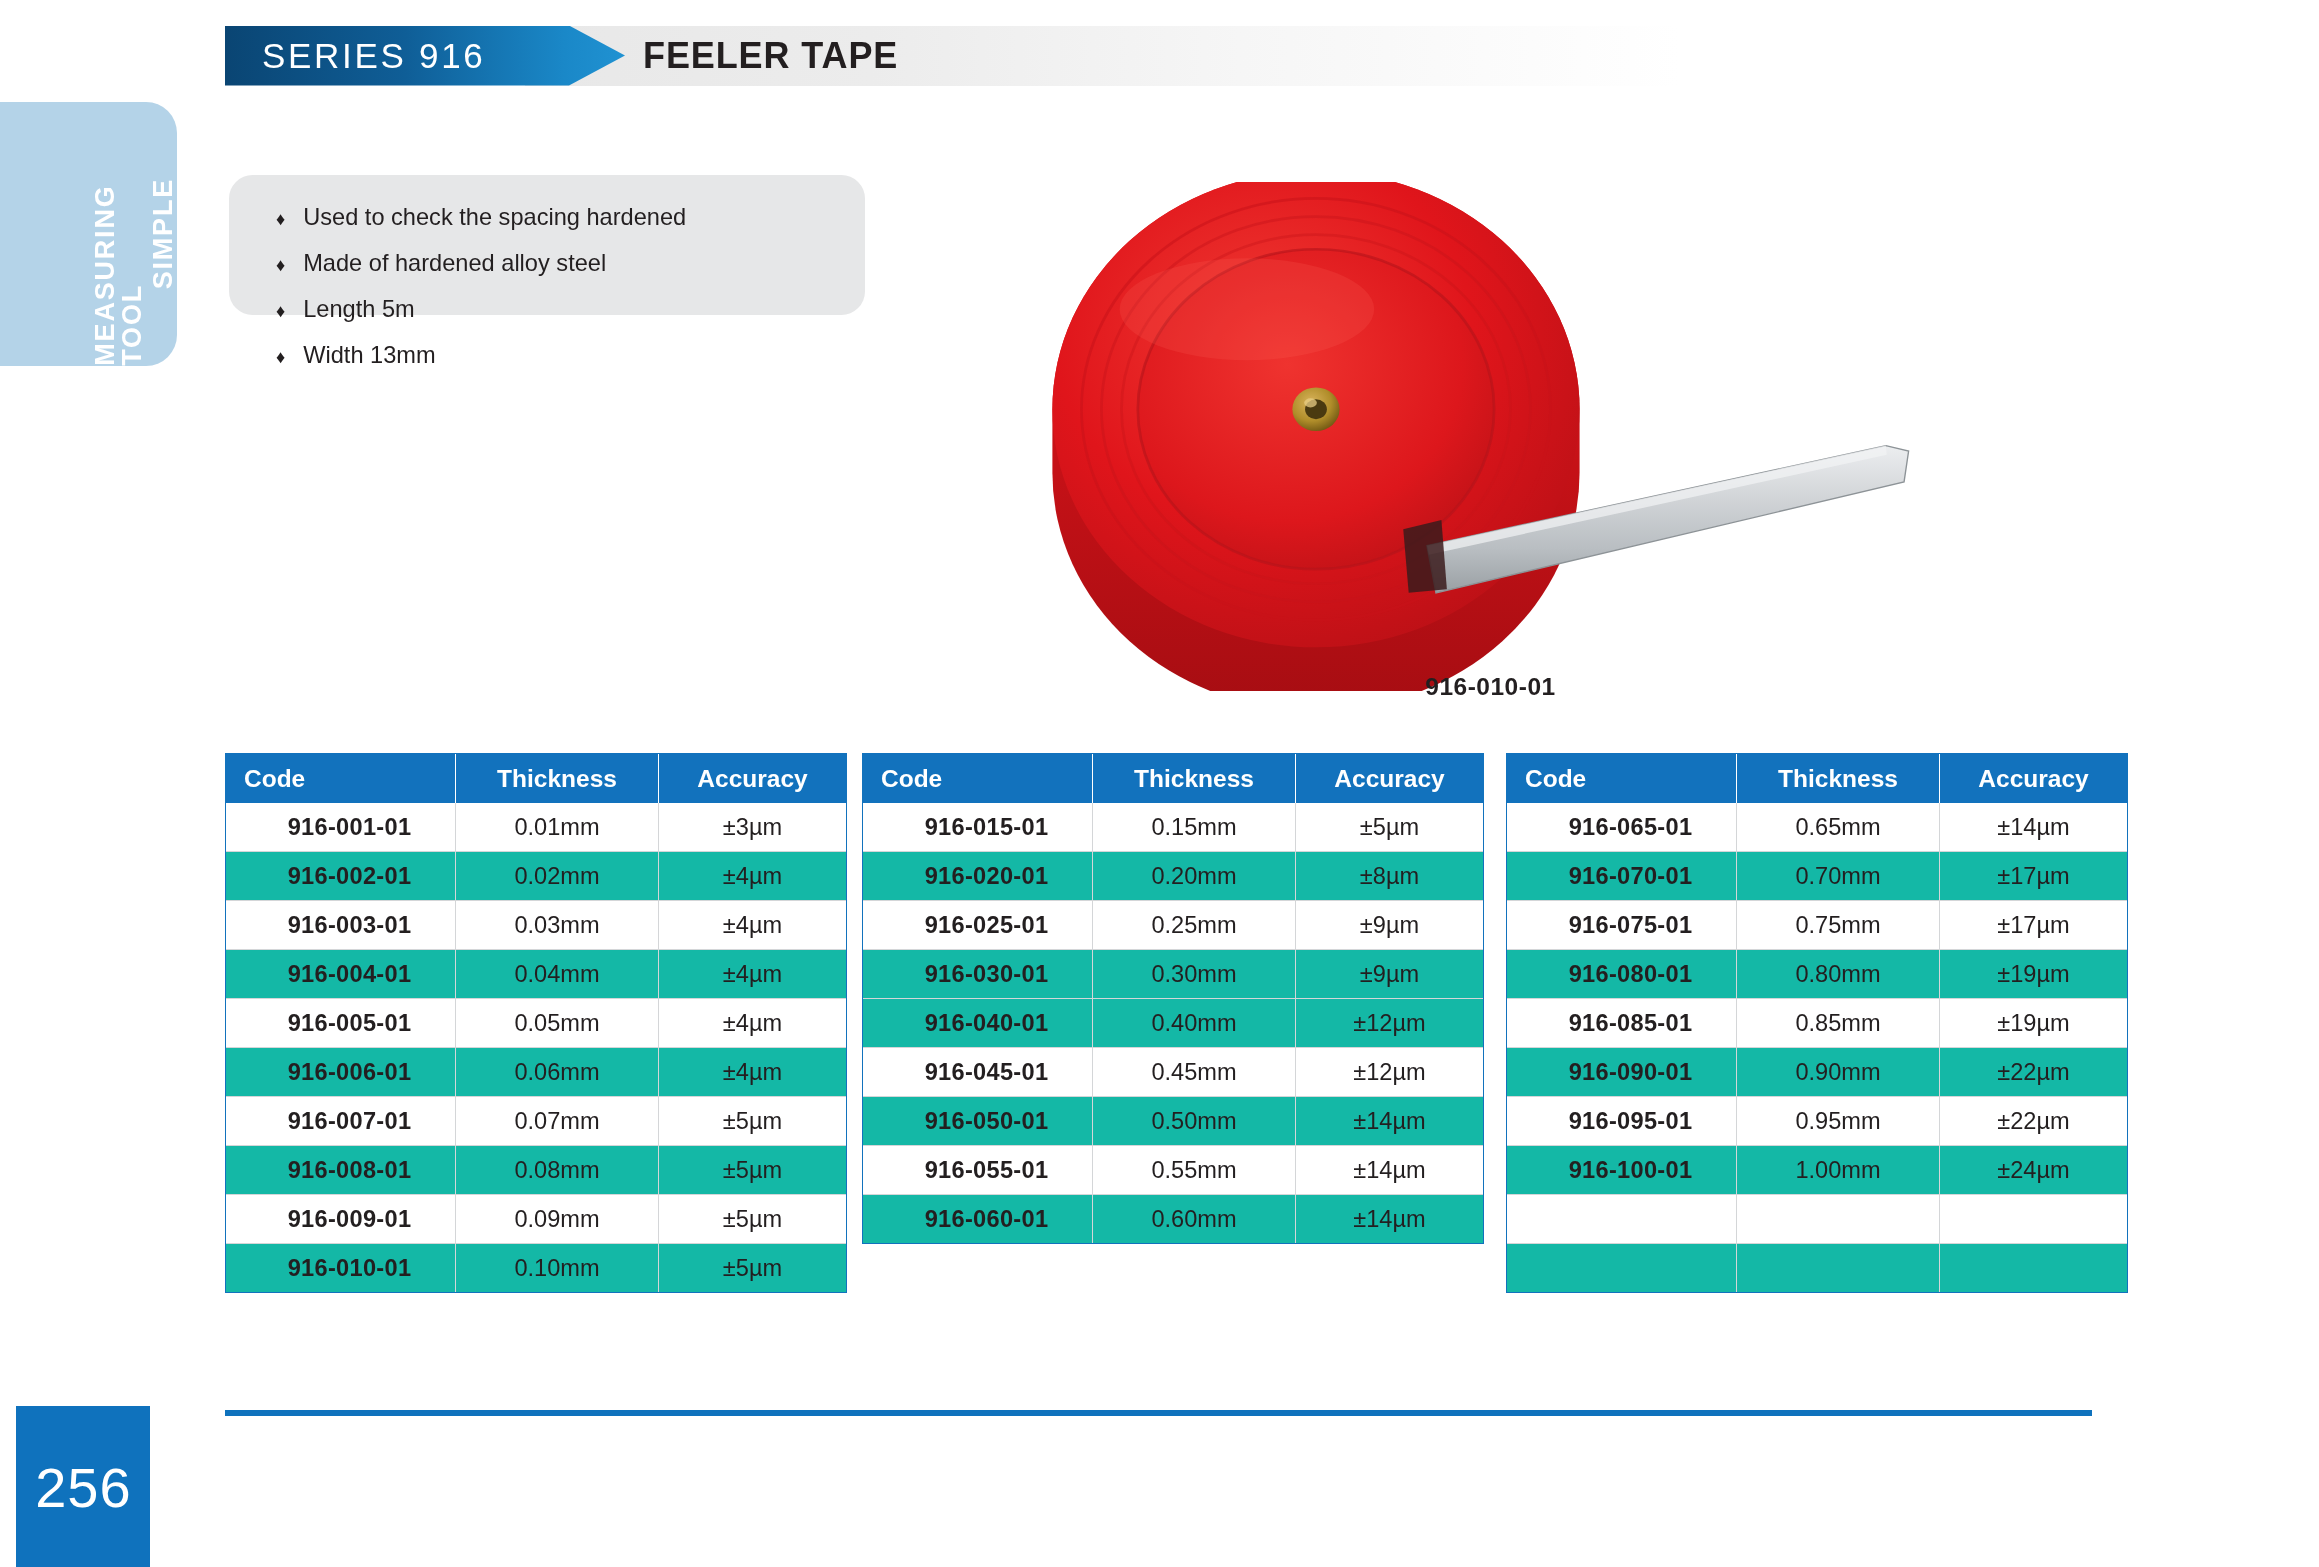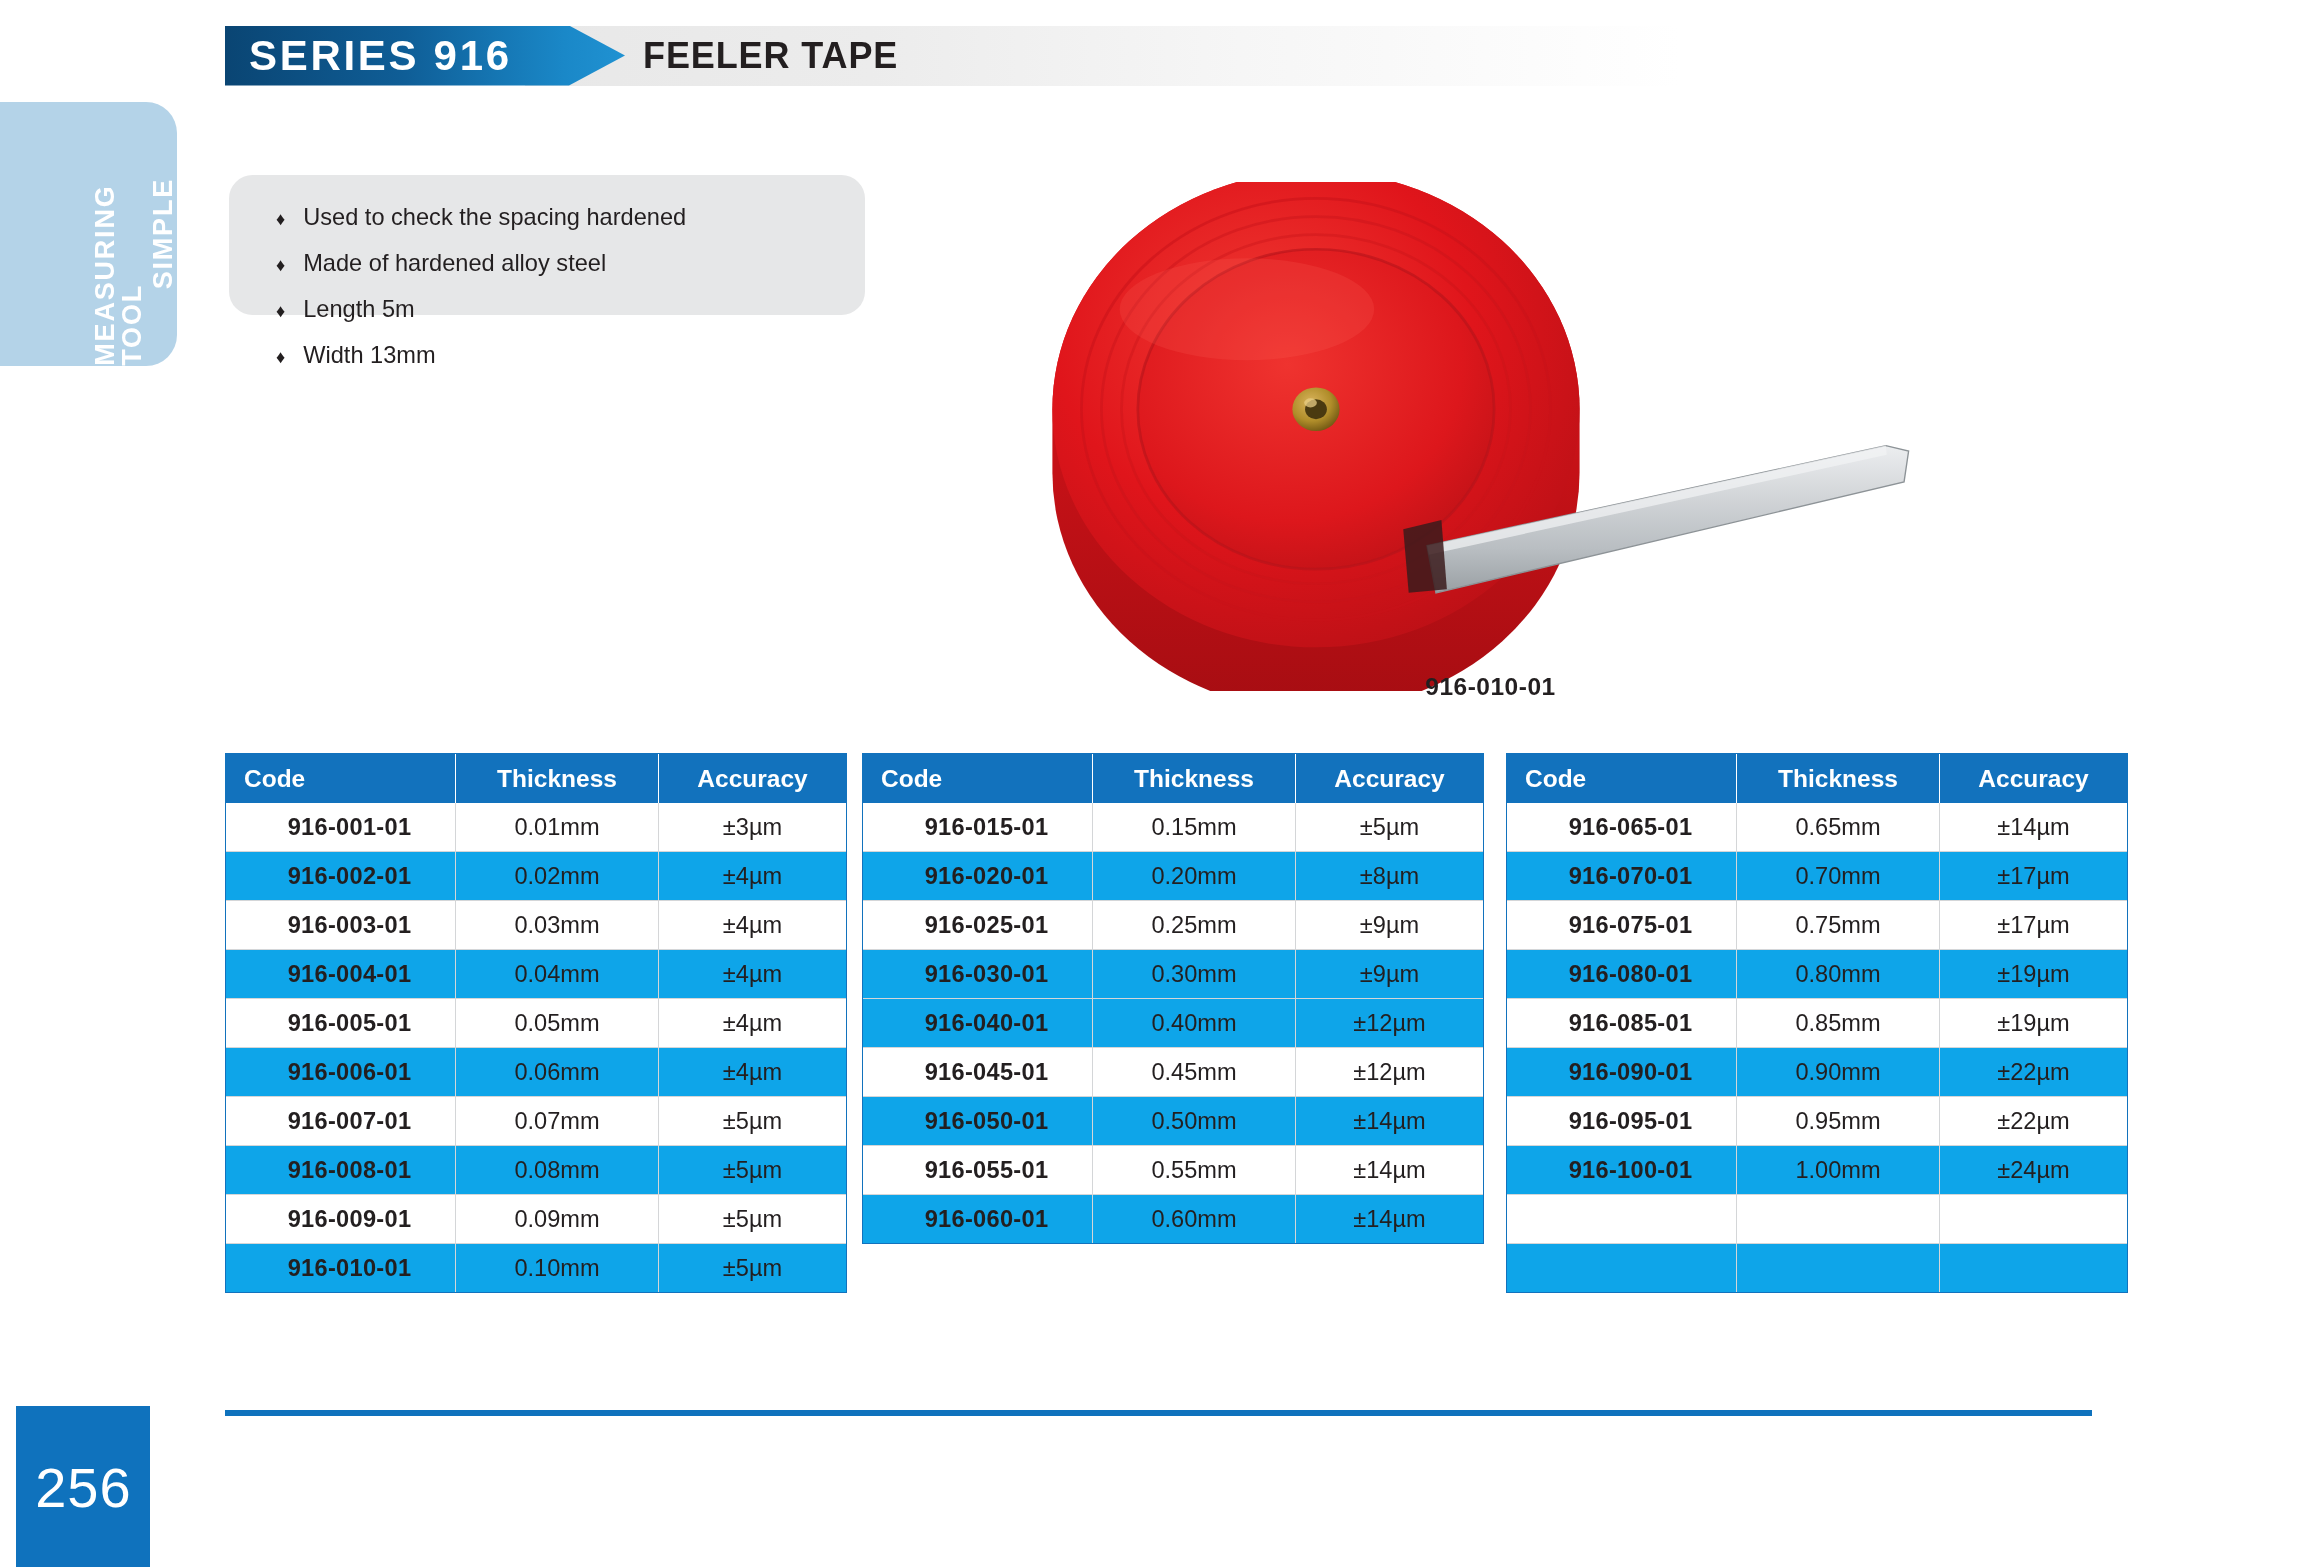--- a/index.html
+++ b/index.html
@@ -71,24 +71,24 @@
     width: 400px;
     height: 60px;
     background: linear-gradient(to right, #0a4573 0%, #0f5e97 45%, #1a88c8 85%, #2092d2 100%);
     -webkit-clip-path: polygon(0 0, 86% 0, 100% 50%, 86% 100%, 0 100%);
     clip-path: polygon(0 0, 86% 0, 100% 50%, 86% 100%, 0 100%);
     display: flex;
     align-items: center;
   }
   .header-series {
     color: #ffffff;
-    font-weight: bold;
-    font-size: 42px;
+    font-weight: normal;
+    font-size: 35px;
     letter-spacing: 2.7px;
-    padding-left: 24px;
+    padding-left: 37px;
     white-space: nowrap;
   }
   .header-title {
     position: absolute;
     left: 418px;
     top: 0;
     height: 60px;
     display: flex;
     align-items: center;
     color: #231f20;
@@ -199,21 +199,21 @@
   .spec-table td:last-child { border-right: none; }
   .spec-table tr:last-child td { border-bottom: none; }
   .spec-table td.col-code {
     font-weight: bold;
     text-align: center;
     padding-left: 18px;
     letter-spacing: 0.3px;
   }
   .spec-table td.col-thick { text-align: center; }
   .spec-table td.col-acc { text-align: center; }
-  .spec-table tr.alt td { background: #0ea5e9; }
+  .spec-table tr.alt td { background: #14b8a6; }
 
   
   .page-block {
     position: absolute;
     left: 16.4px;
     top: 1406px;
     width: 134px;
     height: 162px;
     background: #0f72bd;
     display: flex;

